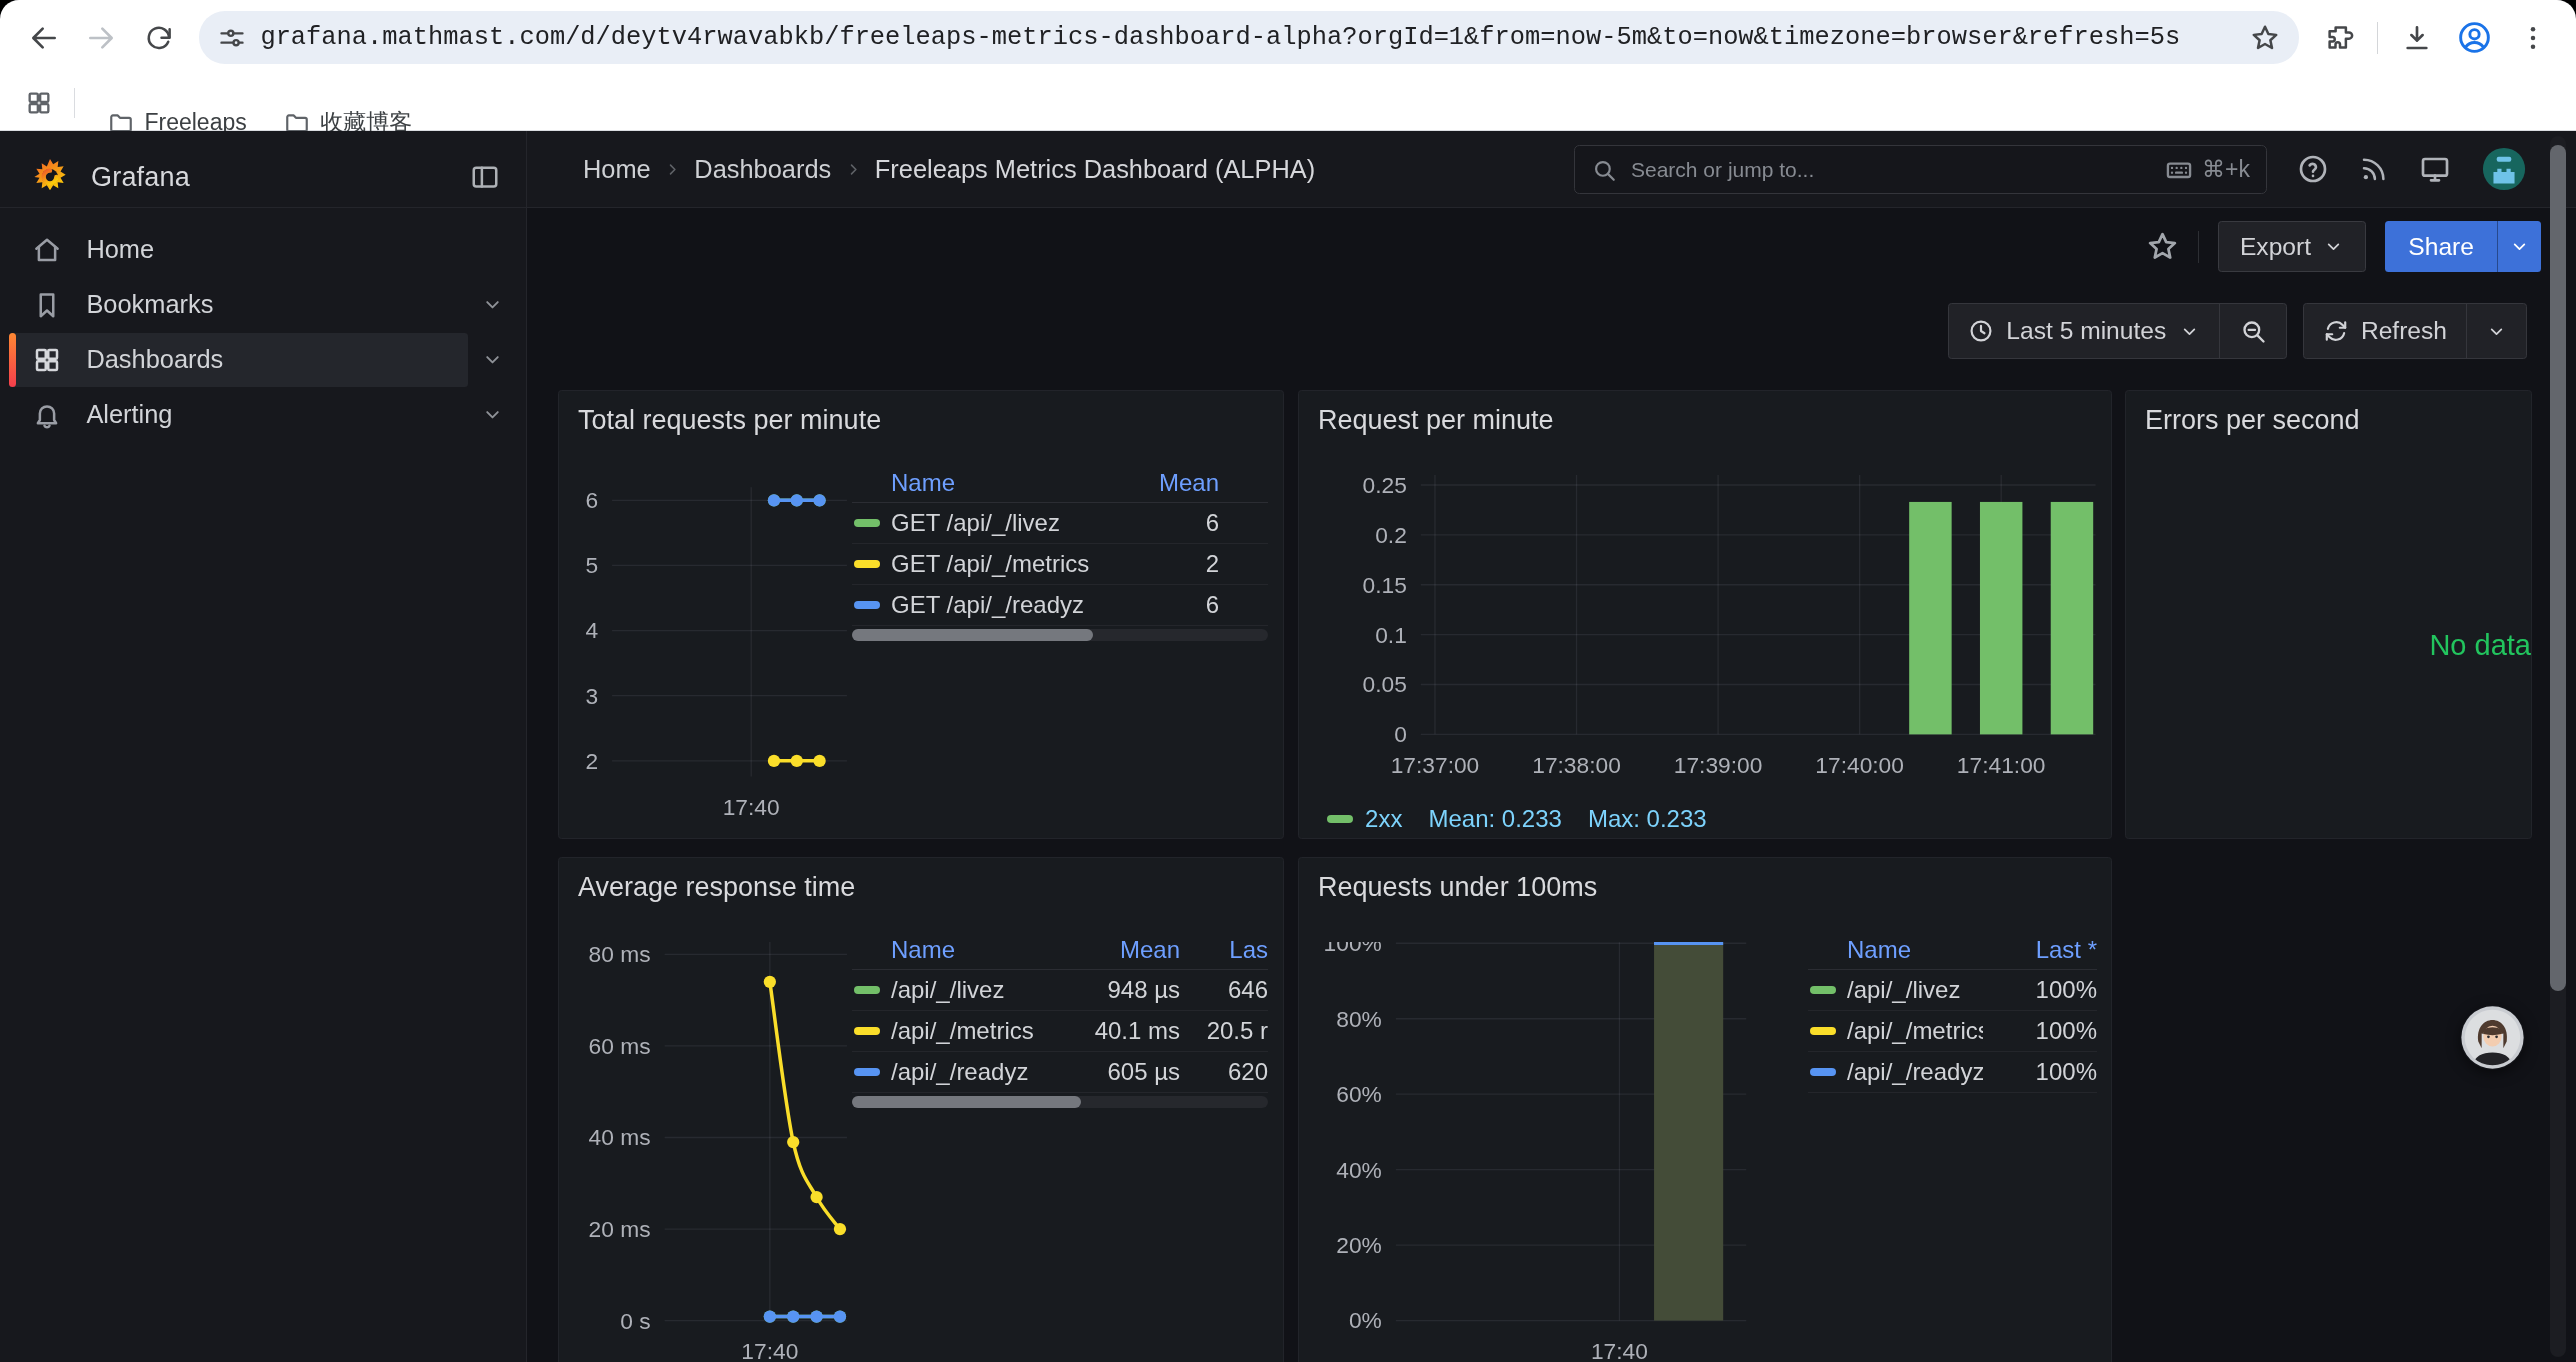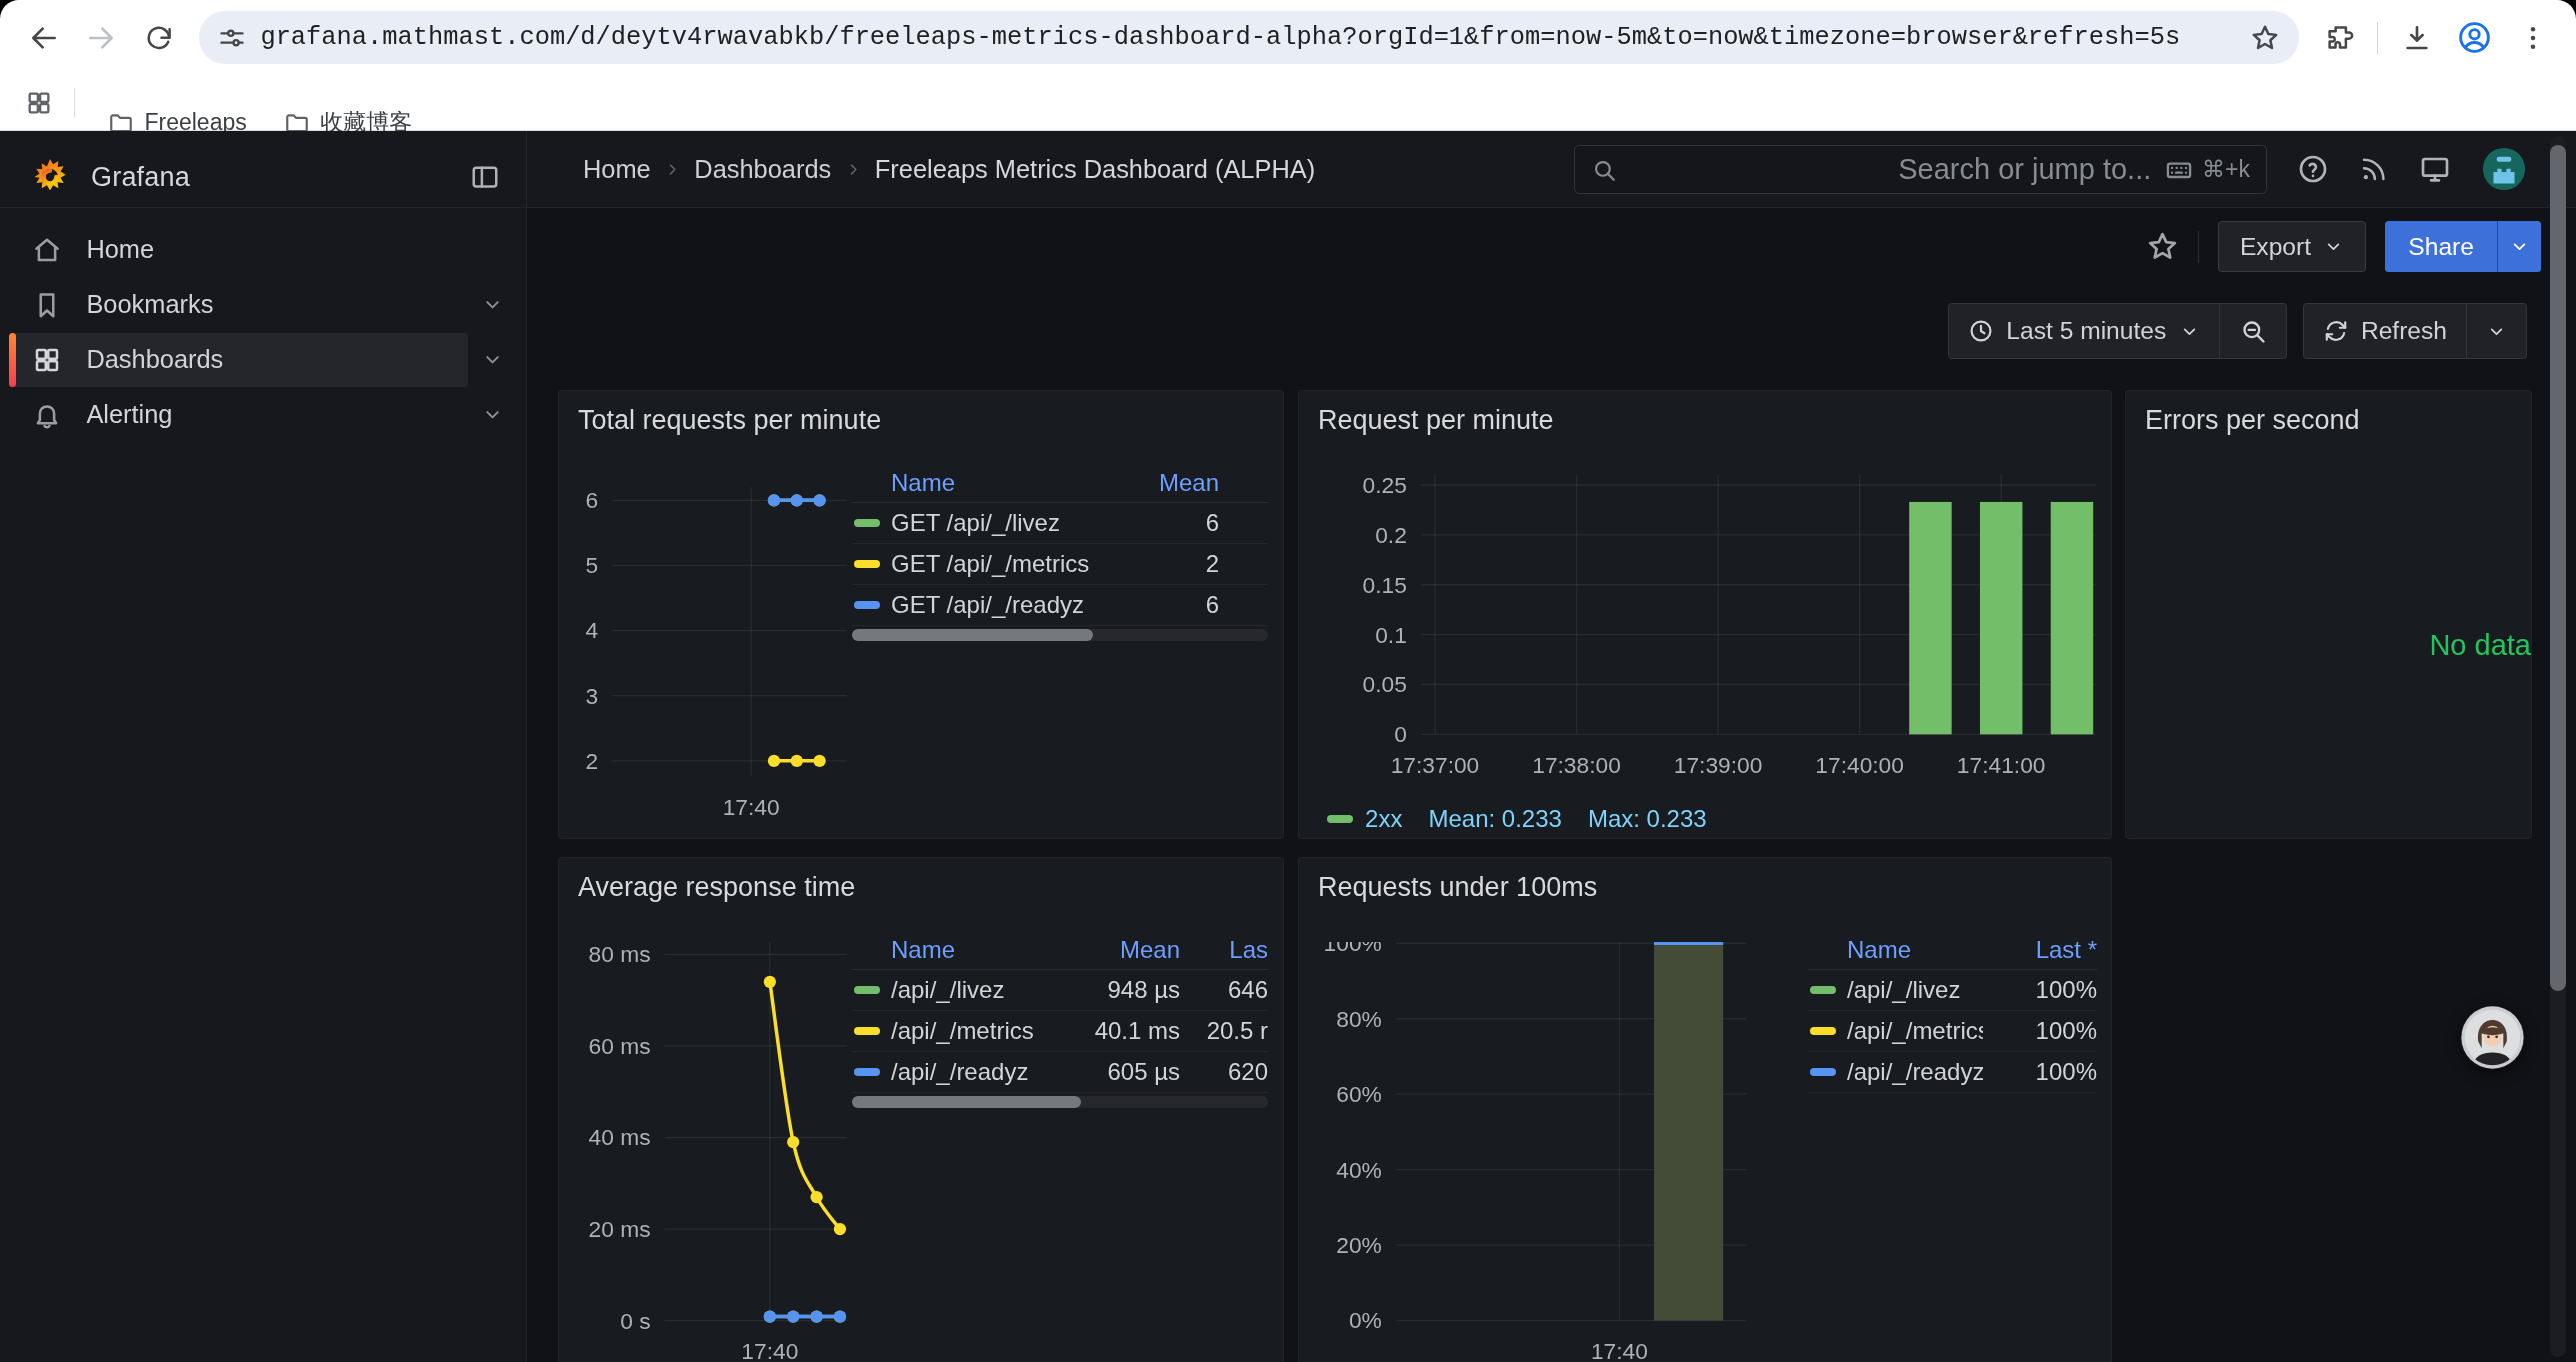--- a/index.html
+++ b/index.html
@@ -35,21 +35,21 @@
   .brand { font-size:27px; color:#d7d8dc; letter-spacing:0.2px; }
   .gh-left .spacer { flex:1; }
   .dockbtn { color:#aeb1b6; }
   .gh-right { grid-row:1; grid-column:2; background:#17181d; border-bottom:0.9px solid #24252b; position:relative;
     display:flex; align-items:center; }
   .breadcrumb { display:flex; align-items:center; gap:12.3px; padding-left:56px; font-size:25.4px; color:#ced0d4; }
   .breadcrumb .sep { color:#5f6267; display:inline-flex; }
   .crumb { white-space:nowrap; }
   .searchbox { position:absolute; left:1047px; top:14px; width:693px; height:49px; border:0.9px solid #34353b; border-radius:5.3px;
     display:flex; align-items:center; gap:14px; padding:0 16px; color:#878b92; background:#15161b; }
-  .searchbox .ph { flex:1; font-size:29px;text-align:right; }
+  .searchbox .ph { flex:1; font-size:21px; }
   .kbdhint { display:flex; align-items:center; gap:8.8px; font-size:23px; color:#878b92; }
   .gh-icons { position:absolute; right:49px; top:0; height:100%; display:flex; align-items:center; gap:30px; color:#b0b3b9; }
 
   
   .sidebar { grid-row:2; grid-column:1; background:#17181d; border-right:0.9px solid #24252b; padding-top:14px; }
   .srow { display:flex; align-items:center; height:54px; margin:0.9px 8.8px 0.9px 8.8px; }
   .sbtn { flex:1; height:100%; display:flex; align-items:center; gap:24.6px; padding-left:23px; border-radius:3.5px; position:relative; color:#9a9da5; cursor:pointer; }
   .sbtn .slabel { font-size:25.4px; color:#d2d4d8; }
   .sbtn.active { background:#24262c; color:#d5d7db; }
   .sbtn.active::before { content:""; position:absolute; left:0; top:0; bottom:0; width:7px; border-radius:3.5px;

